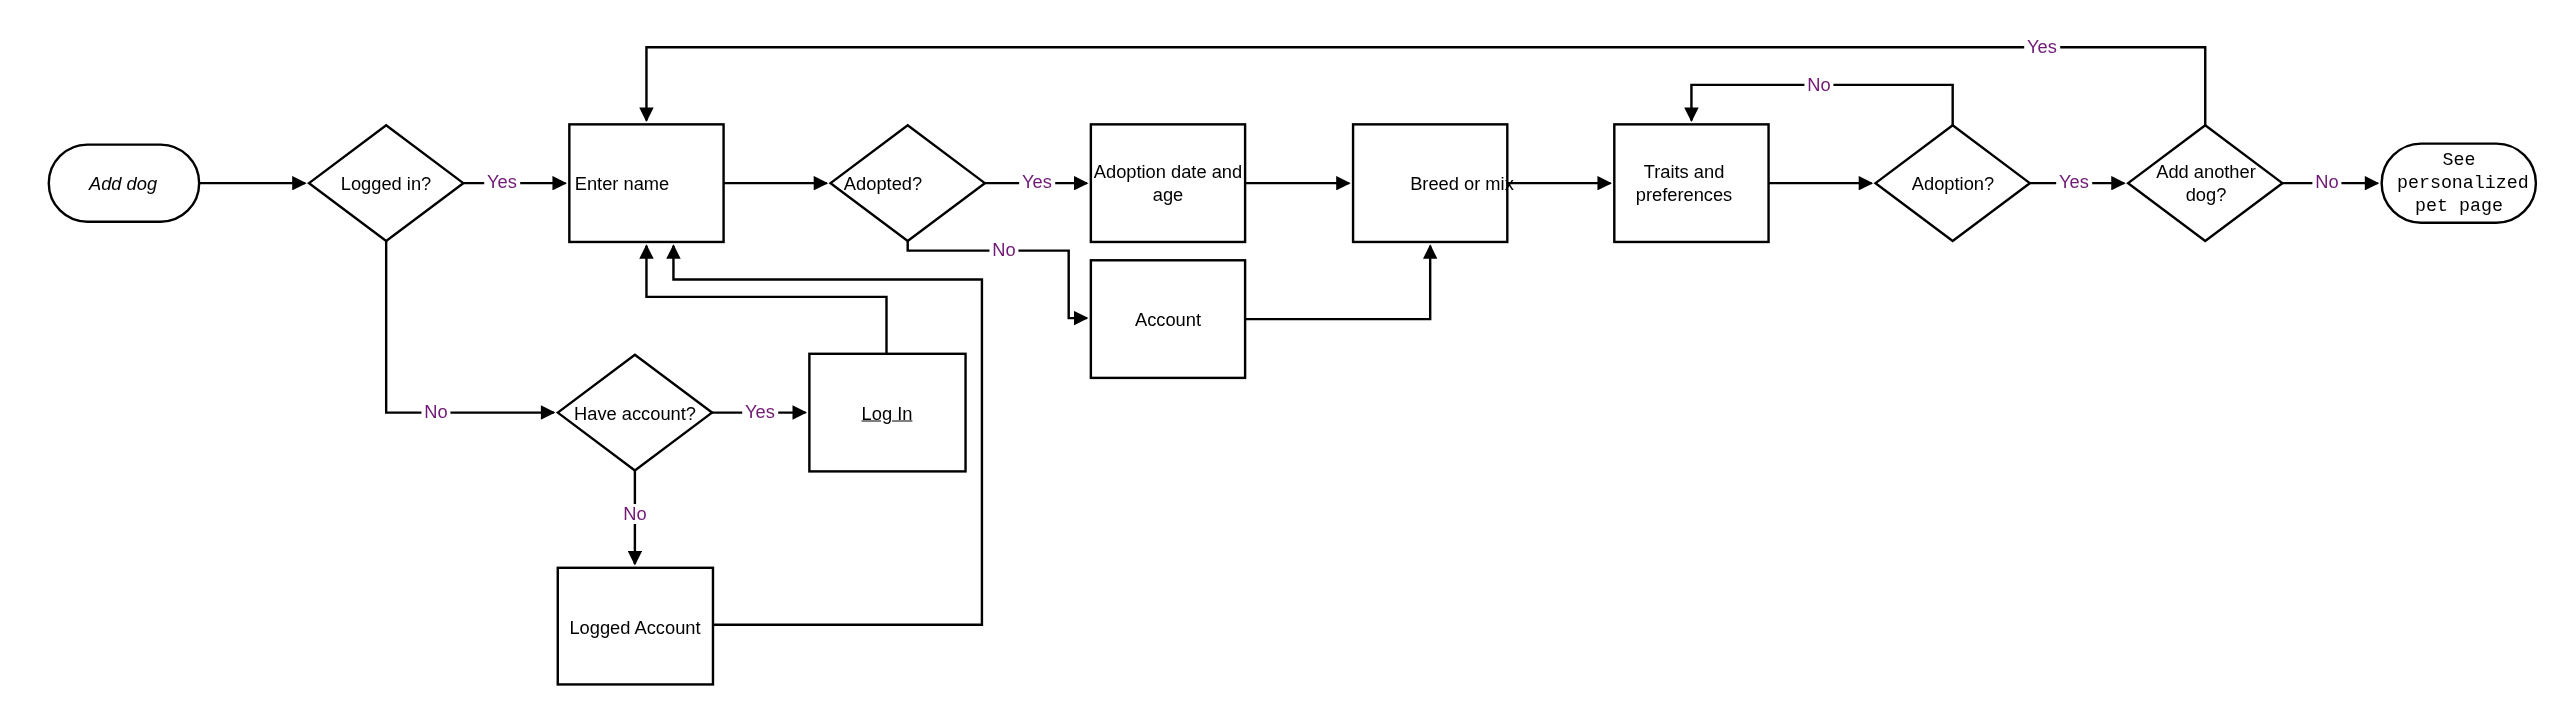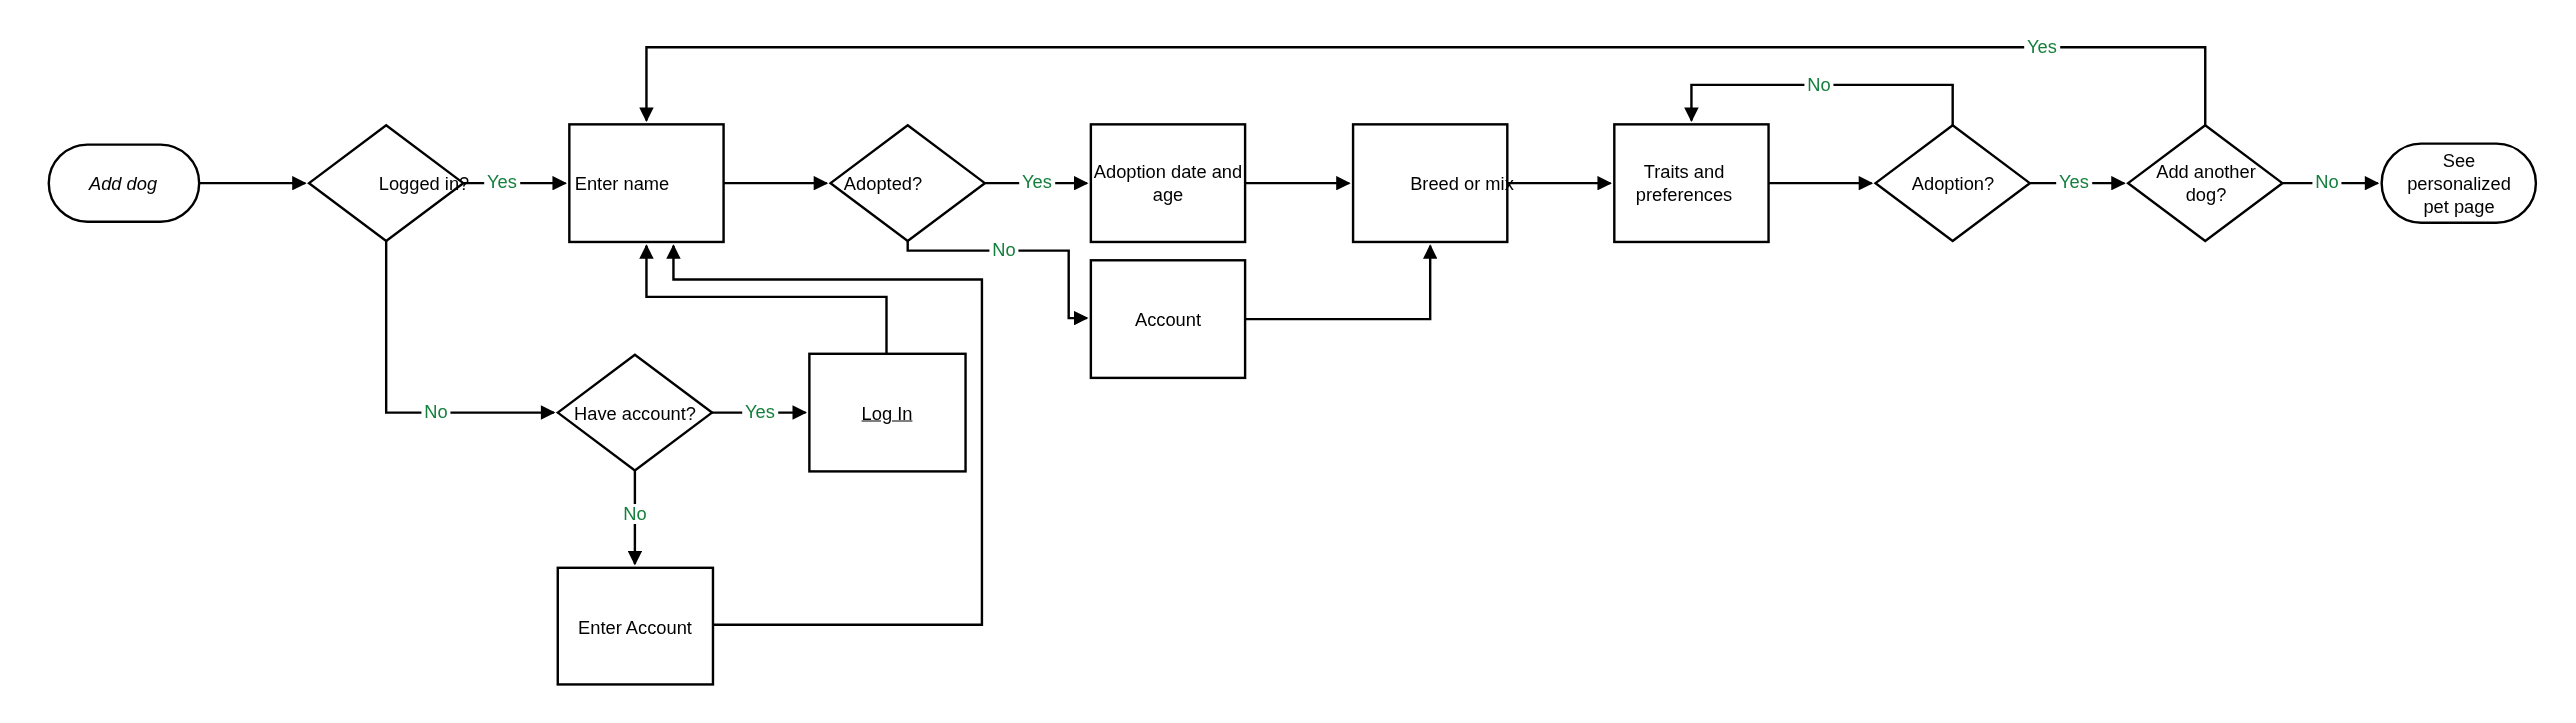--- a/index.html
+++ b/index.html
@@ -42,21 +42,21 @@
     white-space: pre-line;
     color: #000000;
   }
   .elabel {
     position: absolute;
     transform: translate(-50%, -50%);
     font-size: 18.3px;
     line-height: 20px;
     background: #ffffff;
     padding: 0 2.9px;
-    color: #15803d;
+    color: #701a75;
     white-space: nowrap;
   }
 </style>
 </head>
 <body>
 
 <div class="canvas">
 
   <svg viewBox="0 0 2671 750">
     <defs>
@@ -98,37 +98,37 @@
       <polygon class="shape" points="1945,190 2025,130 2105,190 2025,250"></polygon>
       <polygon class="shape" points="2207,190 2287,130 2367,190 2287,250"></polygon>
       <rect class="shape" x="2470" y="149" width="160" height="82" rx="41" ry="41"></rect>
       <polygon class="shape" points="578,428 658,368 738,428 658,488"></polygon>
       <rect class="shape" x="839" y="367" width="162" height="122"></rect>
       <rect class="shape" x="578" y="589" width="161" height="121"></rect>
     </g>
   </svg>
 
   <div class="nlabel" style="left:123px;  top:183px; width:135px;font-style:italic;">Add dog</div>
-  <div class="nlabel" style="left:386px;  top:183px; width:145px;margin-left:38px;">Logged in?</div>
+  <div class="nlabel" style="left:386px;  top:183px; width:145px;">Logged in?</div>
   <div class="nlabel" style="left:622px;  top:183px; width:145px;">Enter name</div>
   <div class="nlabel" style="left:883px;  top:183px; width:145px;">Adopted?</div>
   <div class="nlabel" style="left:1168px; top:183px; width:152px;">Adoption date and
 age</div>
   <div class="nlabel" style="left:1168px; top:319px; width:145px;">Account</div>
   <div class="nlabel" style="left:1462px; top:183px; width:145px;">Breed or mix</div>
   <div class="nlabel" style="left:1684px; top:183px; width:145px;">Traits and
 preferences</div>
   <div class="nlabel" style="left:1953px; top:183px; width:145px;">Adoption?</div>
   <div class="nlabel" style="left:2206px; top:183px; width:145px;">Add another
 dog?</div>
-  <div class="nlabel" style="left:2459px; top:183px; width:124px;">See personalized
+  <div class="nlabel" style="left:2459px; top:183px; width:124px;font-family:Liberation Mono, monospace;">See personalized
 pet page</div>
   <div class="nlabel" style="left:635px;  top:413px; width:150px;">Have account?</div>
   <div class="nlabel" style="left:887px;  top:413px; width:145px;text-decoration:underline;">Log In</div>
-  <div class="nlabel" style="left:635px;  top:627px; width:150px;">Enter Account</div>
+  <div class="nlabel" style="left:635px;  top:627px; width:150px;">Logged Account</div>
 
   <div class="elabel" style="left:502px;  top:182px;">Yes</div>
   <div class="elabel" style="left:436px;  top:412px;">No</div>
   <div class="elabel" style="left:760px;  top:412px;">Yes</div>
   <div class="elabel" style="left:635px;  top:514px;">No</div>
   <div class="elabel" style="left:1037px; top:182px;">Yes</div>
   <div class="elabel" style="left:1004px; top:250px;">No</div>
   <div class="elabel" style="left:2074px; top:182px;">Yes</div>
   <div class="elabel" style="left:1819px; top:85px;">No</div>
   <div class="elabel" style="left:2042px; top:47px;">Yes</div>

